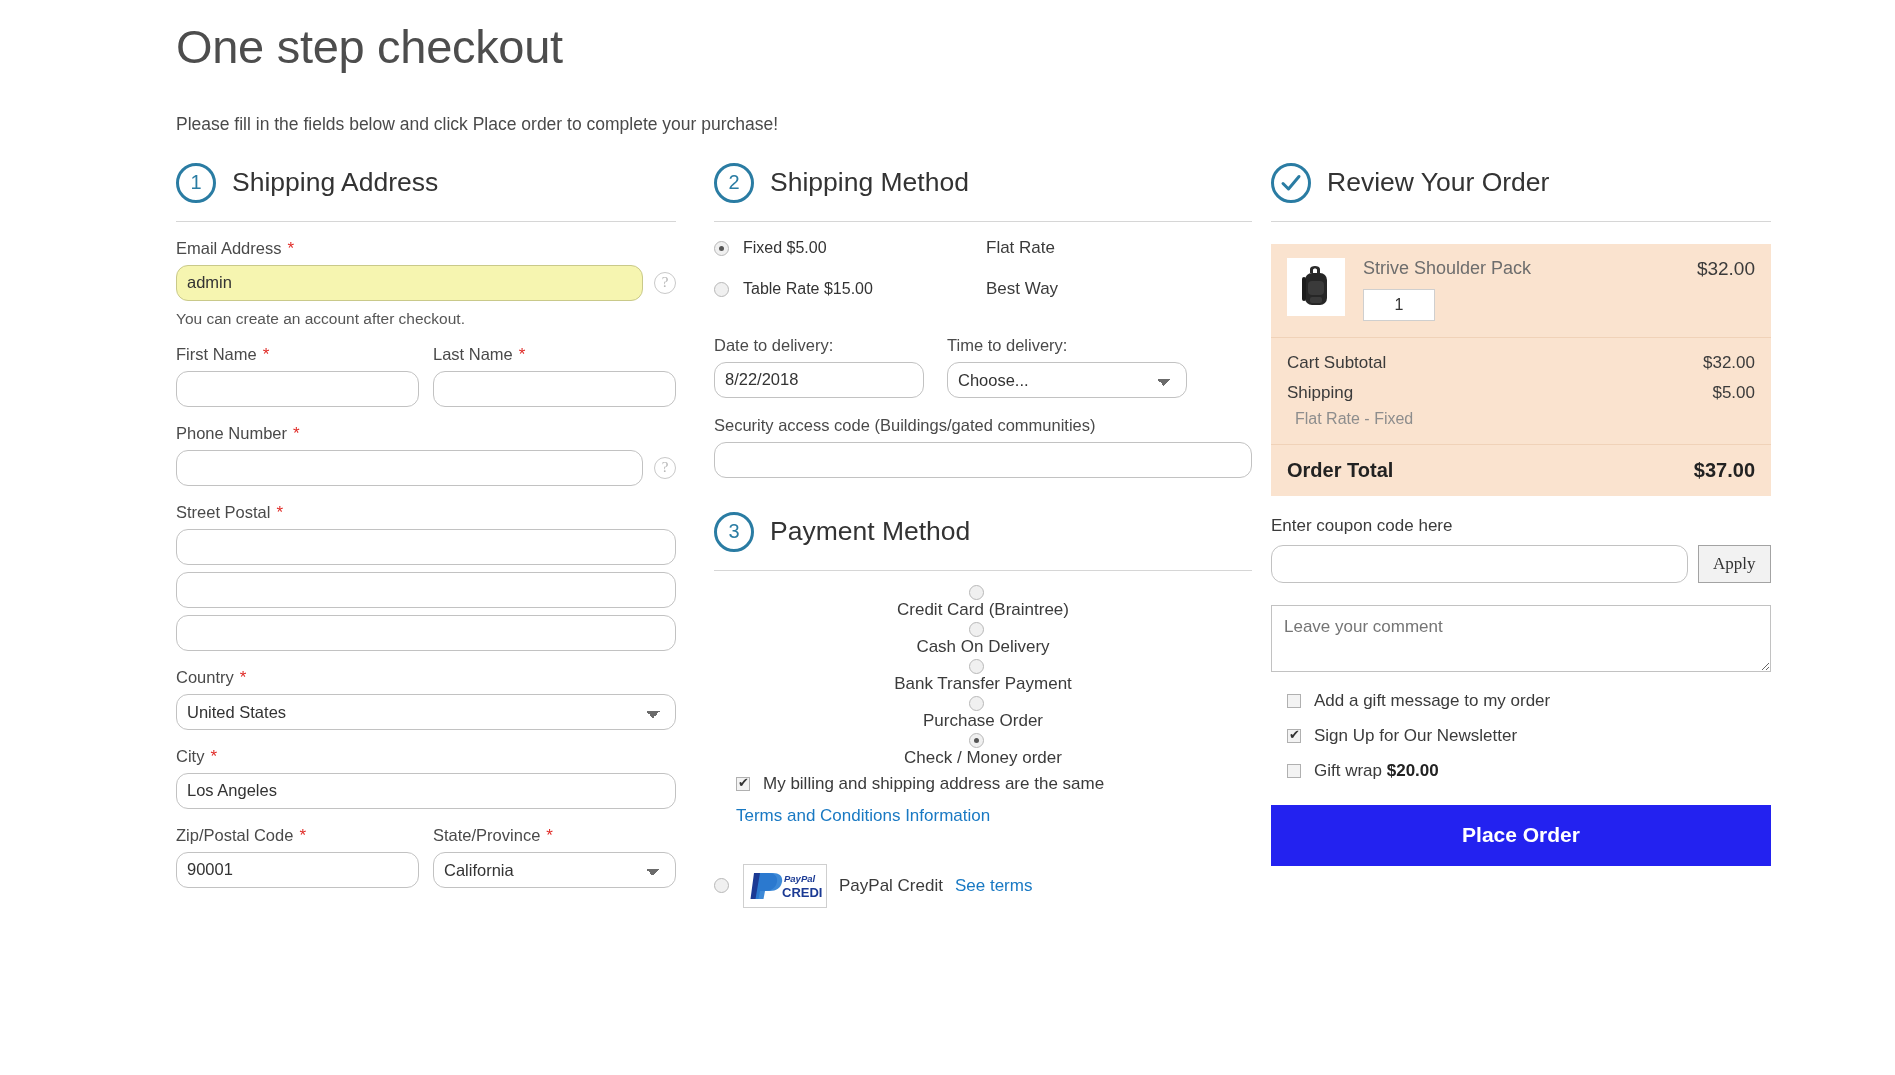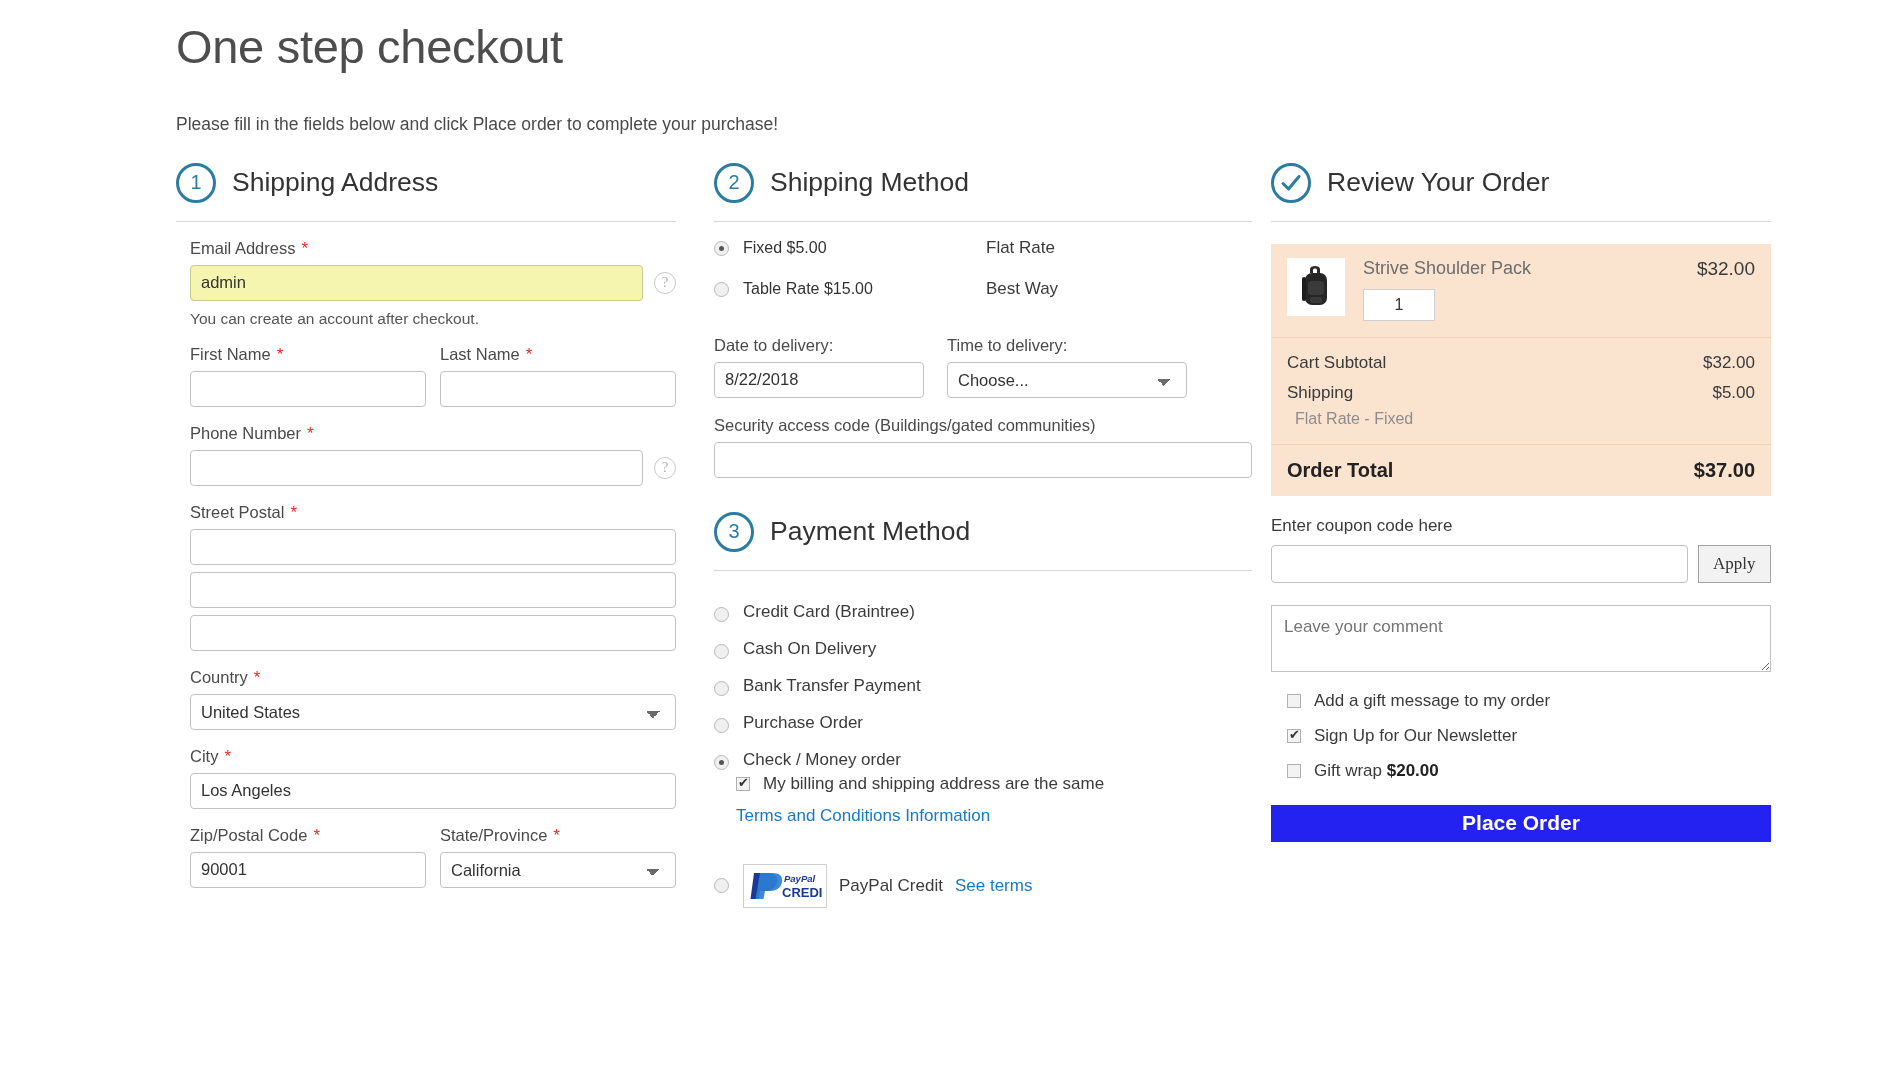--- a/index.html
+++ b/index.html
@@ -63,39 +63,39 @@
     font-size: 26.5px;
     font-weight: 400;
     color: #333333;
   }
   .rule {
     border-top: 1px solid #d6d6d6;
     margin-top: 10px;
   }
 
   
-  .fld { margin-top: 17px; margin-left: 14px; }
+  .fld { margin-top: 17px; }
   .lbl {
     font-size: 16.5px;
     color: #4a4a4a;
     display: inline-block;
     margin-bottom: 7px;
   }
   .req { color: #e02b27; font-size: 17px; margin-left: 6px; }
   .inp {
     width: 100%;
     height: 36px;
     border: 1px solid #c2c2c2;
     background: #ffffff;
     font-size: 16.5px;
     font-family: "Liberation Sans", sans-serif;
     color: #333333;
     padding: 0 10px;
     outline: none;
-    border-radius: 4px;
+    border-radius: 12px;
   }
   .inp.highlight { background: #f6f5b0; border-color: #c9c98a; }
   .hint {
     font-size: 15.5px;
     color: #555555;
     margin-top: 9px;
   }
   .row2 { display: flex; gap: 14px; }
   .row2 > div { flex: 1 1 0; }
   .with-help { display: flex; align-items: center; gap: 11px; }
@@ -121,22 +121,23 @@
       calc(100% - 15px) 16px;
     background-size: 7px 7px, 7px 7px;
     background-repeat: no-repeat;
     padding-right: 34px;
   }
   .stacked .inp + .inp { margin-top: 7px; }
 
   
   .radio-row {
     display: flex;
-    align-items: flex-end;
+    align-items: center;
     height: 38px;
+    flex-direction: column;
   }
   .radio-row .rlabel { font-size: 17px; color: #3b3b3b; }
   .rad {
     width: 15px; height: 15px; flex: 0 0 15px;
     border-radius: 50%;
     border: 1px solid #b8b8b8;
     background: #f0f0f0;
     margin-right: 14px;
     position: relative;
   }
@@ -250,21 +251,21 @@
     color: #ef4444;
     padding: 11px 12px;
     resize: vertical;
     outline: none;
   }
   .opt-row { display: flex; align-items: center; margin-top: 15px; margin-left: 16px; }
   .opt-row .olabel { font-size: 17px; color: #3b3b3b; }
   .opt-row .olabel b { font-weight: bold; color: #222; }
   .place-order {
     width: 100%;
-    height: 37px;
+    height: 61px;
     margin-top: 24px;
     background: #2322f0;
     border: none;
     color: #ffffff;
     font-size: 21px;
     font-weight: bold;
     font-family: "Liberation Sans", sans-serif;
     cursor: pointer;
   }
   .date-row { display: flex; gap: 23px; margin-top: 26px; }

